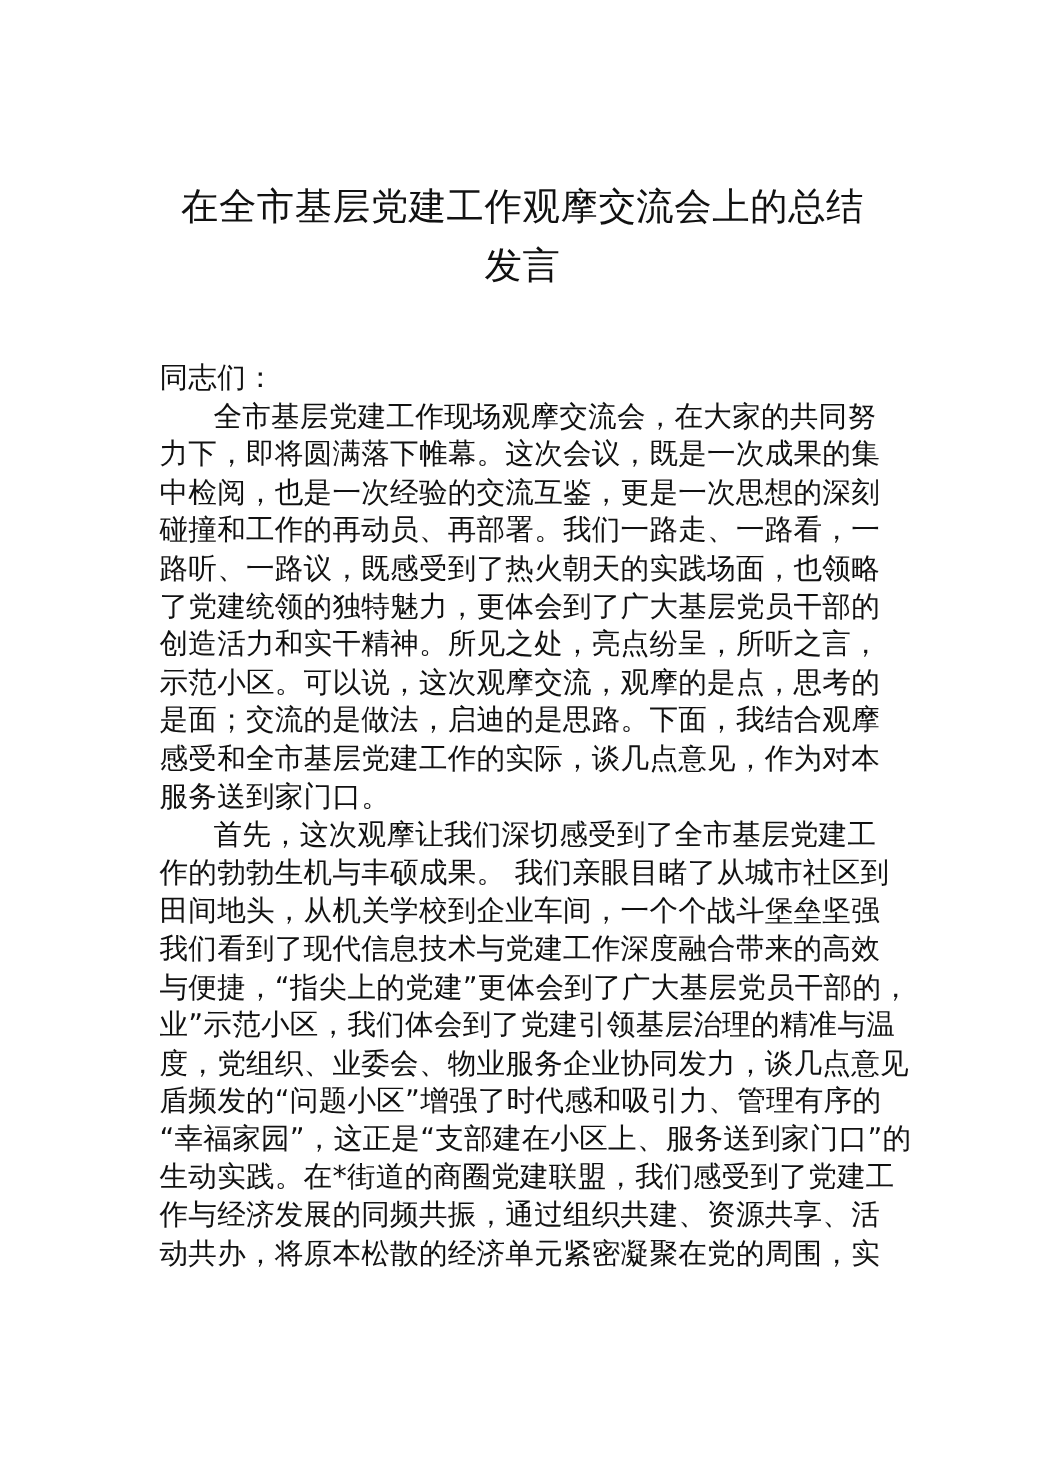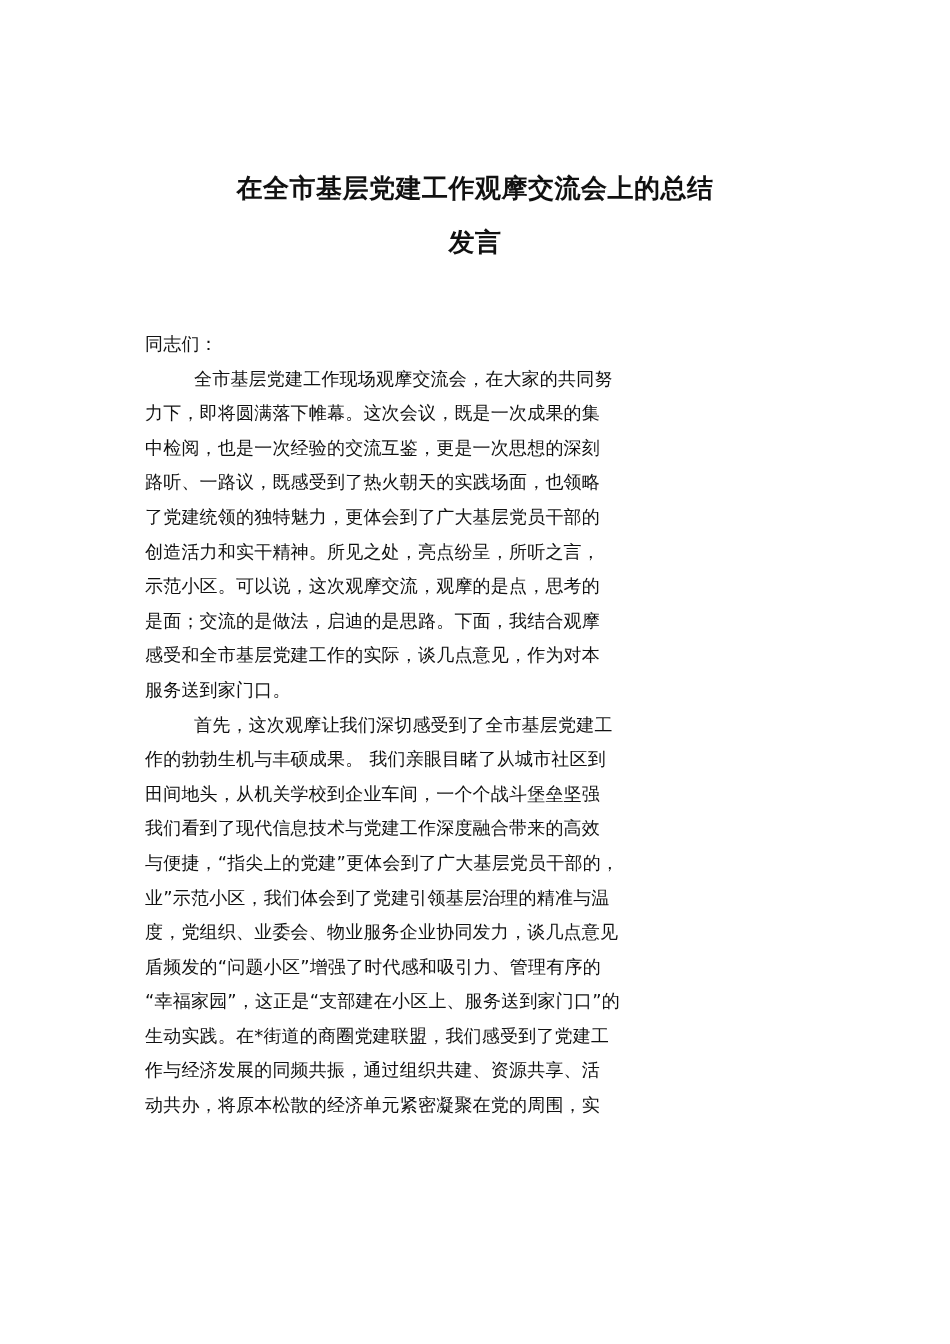--- a/index.html
+++ b/index.html
@@ -20,58 +20,59 @@
     left: 0; top: 0;
     width: 950px;
     height: 1344px;
     background: #ffffff;
   }
   .title {
     position: absolute;
     left: 145px;
     width: 660px;
     text-align: center;
-    font-size: 26px;
+    font-size: 34px;
     line-height: 40px;
     letter-spacing: 0.5px;
     margin: 0;
-    font-weight: bold;
+    font-weight: normal;
     white-space: nowrap;
   }
   .title-line1 { top: 168px; }
   .title-line2 { top: 222px; }
   .body {
     position: absolute;
     left: 145px;
     top: 327px;
     width: 690px;
   }
   .line {
     display: block;
     height: 34.6px;
     line-height: 34.6px;
-    font-size: 18px;
+    font-size: 26px;
     white-space: nowrap;
     letter-spacing: 0.2px;
   }
   .indent { padding-left: 49px; }
 </style>
 </head>
 <body>
 
 <div class="page">
   <h1 class="title title-line1">在全市基层党建工作观摩交流会上的总结</h1>
   <h1 class="title title-line2">发言</h1>
 
   <div class="body">
     <span class="line">同志们：</span>
     <div id="lines">
         <span class="line indent">全市基层党建工作现场观摩交流会，在大家的共同努</span>
         <span class="line">力下，即将圆满落下帷幕。这次会议，既是一次成果的集</span>
         <span class="line">中检阅，也是一次经验的交流互鉴，更是一次思想的深刻</span>
+        <span class="line">碰撞和工作的再动员、再部署。我们一路走、一路看，一</span>
         <span class="line">路听、一路议，既感受到了热火朝天的实践场面，也领略</span>
         <span class="line">了党建统领的独特魅力，更体会到了广大基层党员干部的</span>
         <span class="line">创造活力和实干精神。所见之处，亮点纷呈，所听之言，</span>
         <span class="line">示范小区。可以说，这次观摩交流，观摩的是点，思考的</span>
         <span class="line">是面；交流的是做法，启迪的是思路。下面，我结合观摩</span>
         <span class="line">感受和全市基层党建工作的实际，谈几点意见，作为对本</span>
         <span class="line">服务送到家门口。</span>
         <span class="line indent">首先，这次观摩让我们深切感受到了全市基层党建工</span>
         <span class="line">作的勃勃生机与丰硕成果。 我们亲眼目睹了从城市社区到</span>
         <span class="line">田间地头，从机关学校到企业车间，一个个战斗堡垒坚强</span>

